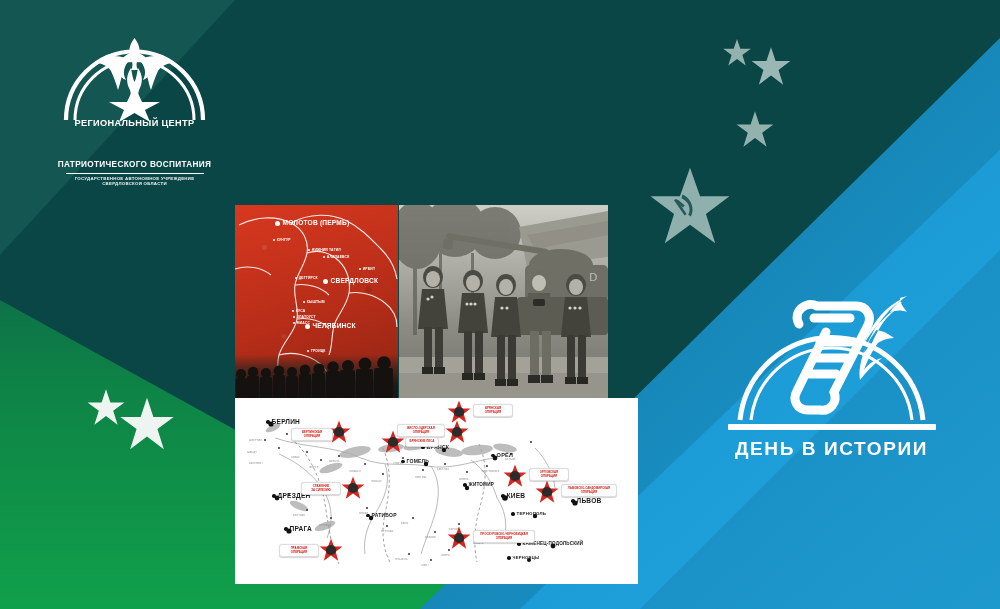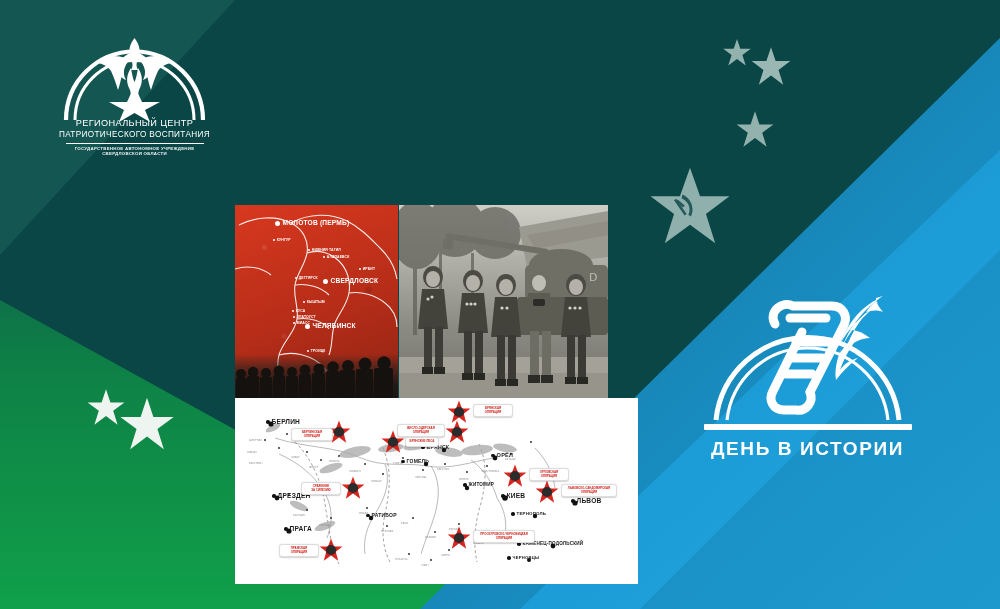--- a/index.html
+++ b/index.html
@@ -52,21 +52,21 @@
   .logo{
     position:absolute; left:52px; top:22px; width:165px; height:145px;
     color:#fff;
   }
   .logo svg{ display:block; }
   .logo-text{
     position:absolute; left:0; top:96px; width:165px;
     text-align:center; color:#fff;
   }
   .logo-l1,.logo-l2{
-    font-weight:normal; font-size:9.2px; letter-spacing:.35px; line-height:11px;
+    font-weight:bold; font-size:9.2px; letter-spacing:.35px; line-height:11px;
     white-space:nowrap;
   }
   .logo-rule{ width:138px; height:1px; background:#fff; margin:2.5px auto 2px; }
   .logo-sub{
     font-size:4.4px; letter-spacing:.25px; line-height:5.6px; font-weight:bold;
     opacity:.93;
   }
 
   
   .headline{
@@ -106,21 +106,21 @@
   .photo .sky{
     position:absolute; inset:0;
     background:linear-gradient(180deg,#d7d6cf 0%, #b4b3ab 30%, #8e8d85 62%, #6f6e67 100%);
   }
 
   
   .map-route{ left:235px; top:398px; width:403px; height:186px; background:#fff; }
 
   
   .emblem{
-    position:absolute; left:680px; top:272px; width:255px; height:200px;
+    position:absolute; left:704px; top:272px; width:255px; height:200px;
     color:#fff;
     text-decoration:underline;
   }
   .emblem svg{ display:block; }
   .emblem-bar{
     position:absolute; left:24px; top:152px; width:208px; height:6px; background:#fff;
     border-radius:1px;
   }
   .emblem-label{
     position:absolute; left:0; top:166px; width:255px; text-align:center;
@@ -216,21 +216,21 @@
 
         <path d="M91 36 C103 32 115 34 122 41 C115 41 109 44 106 49 C103 55 101 62 99 68 C96 60 95 50 91 42Z"></path>
 
         <path d="M79 46 C74 53 74 61 78 68 C79 71 79 74 78 77 L87 77 C86 74 86 71 87 68 C91 61 91 53 86 46 C85 52 84 57 82.5 60 C81 57 80 52 79 46Z"></path>
 
         <polygon points="82.5,64 90,80 108,80 93,88 98,100 82.5,91 67,100 72,88 57,80 75,80"></polygon>
       </g>
     </svg>
     <div class="logo-text">
       <div class="logo-l1">РЕГИОНАЛЬНЫЙ ЦЕНТР</div>
-      <div class="logo-l2" style="font-size:8.2px;">ПАТРИОТИЧЕСКОГО ВОСПИТАНИЯ</div>
+      <div class="logo-l2" style="font-size:8.2px;margin-top:30px;">ПАТРИОТИЧЕСКОГО ВОСПИТАНИЯ</div>
       <div class="logo-rule"></div>
       <div class="logo-sub">ГОСУДАРСТВЕННОЕ АВТОНОМНОЕ УЧРЕЖДЕНИЕ</div>
       <div class="logo-sub">СВЕРДЛОВСКОЙ ОБЛАСТИ</div>
     </div>
   </div>
 
 
   <div class="media map-red">
     <div class="grain"></div>
     <svg width="163" height="193" viewBox="0 0 163 193">

